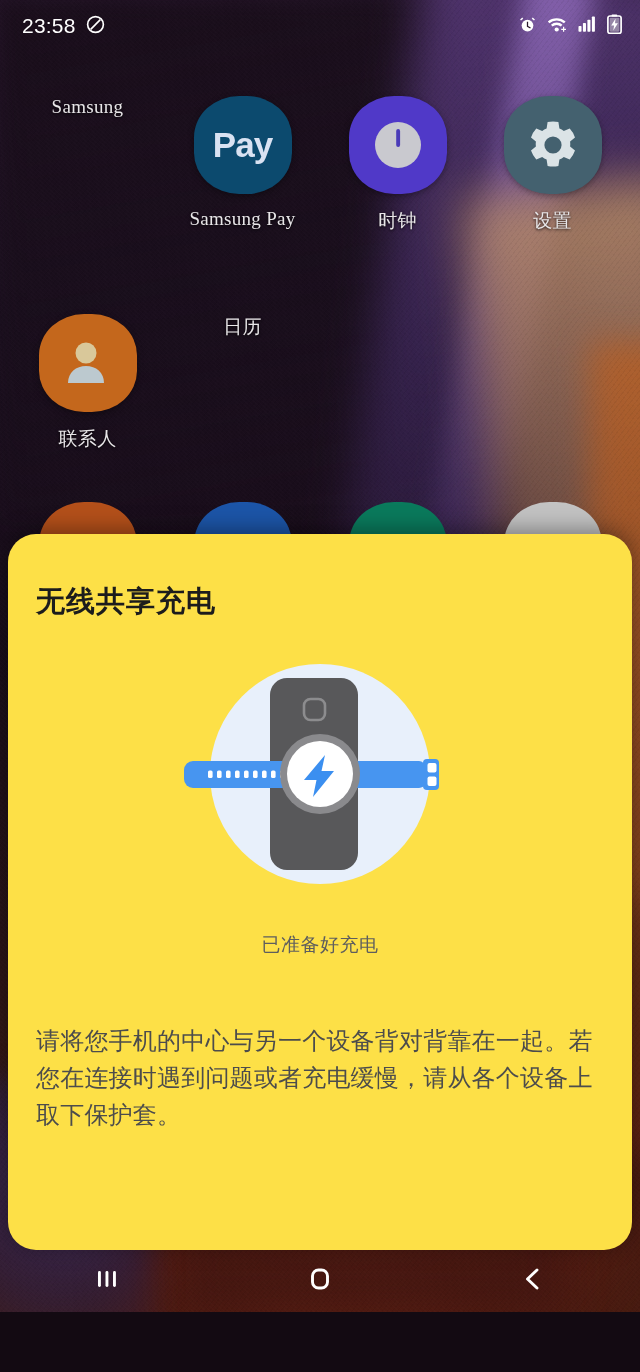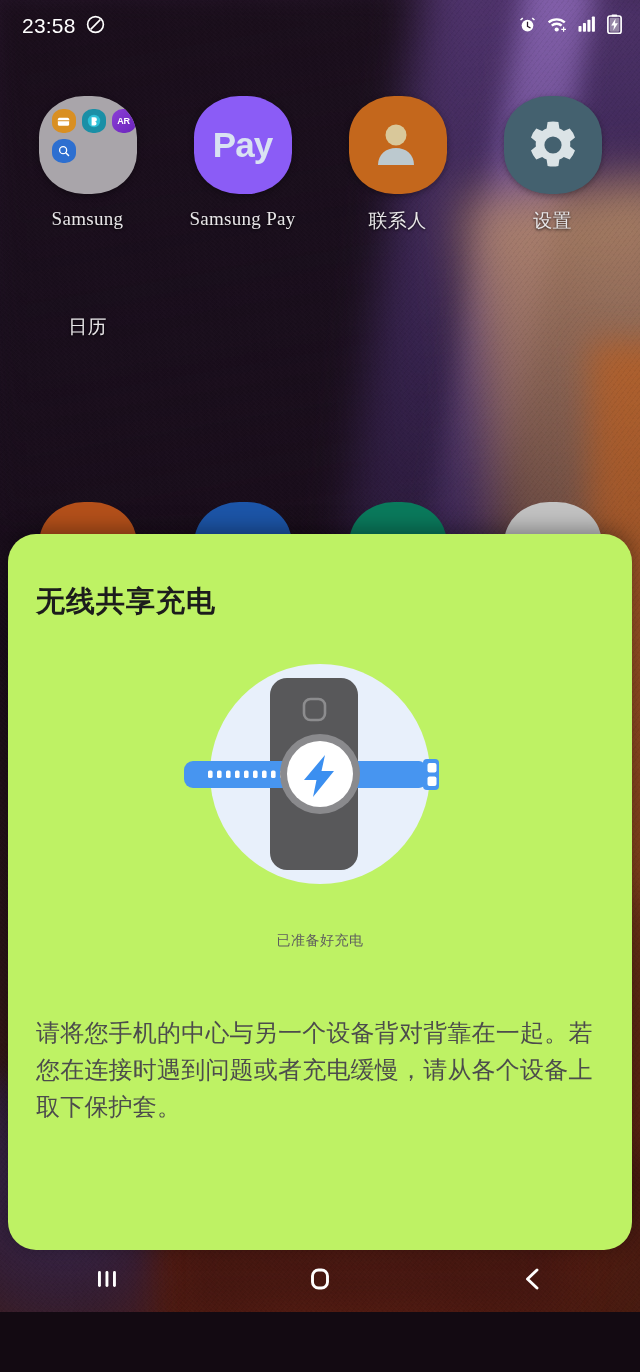--- a/index.html
+++ b/index.html
@@ -111,21 +111,21 @@
   .folder-inner {
     position:absolute; top:13px; left:13px;
     display:grid; grid-template-columns:repeat(3,24px); gap:6px;
   }
   .mini { width:24px; height:24px; border-radius:45%/42%;
           display:flex; align-items:center; justify-content:center; }
 
   
   .tips-bg { background:#cf8019; }
   
-  .pay-bg { background:#8b5cf6; }
+  .pay-bg { background:#0c4a6e; }
   .pay-text { color:#d9e2f2; font-size:35px; font-weight:bold; letter-spacing:-1px; }
   
   .clock-bg { background:#5039c8; }
   
   .contacts-bg { background:#c4671c; }
   
   .settings-bg { background:#44616f; }
   
   .cal-bg { background:#07765c; }
   
@@ -135,39 +135,39 @@
   #home-row3 {
     position:absolute; top:502px; left:0; right:0; z-index:2;
     display:grid; grid-template-columns:repeat(4,1fr); padding:0 10px;
     justify-items:center;
   }
   .peek { width:98px; height:98px; border-radius:46%/42%; }
 
   
   #dialog {
     position:absolute; left:8px; right:8px; top:534px; bottom:62px;
-    background:#bef264;
+    background:#fde047;
     border-radius:28px;
     z-index:10;
     box-shadow:0 -4px 22px rgba(0,0,0,.38);
     display:flex; flex-direction:column;
     padding:0 28px;
     overflow:hidden;
   }
   #dialog-title {
     margin-top:48px;
     font-size:29px; font-weight:bold; color:#1c1c1c; letter-spacing:1px;
   }
   #illustration-wrap {
     margin-top:34px;
     display:flex; justify-content:center;
   }
   #status-line {
     margin-top:26px; text-align:center;
-    font-size:14px; color:#5e5e5e; letter-spacing:.5px;
+    font-size:19px; color:#5e5e5e; letter-spacing:.5px;
   }
   #body-text {
     margin-top:64px;
     font-size:24px; line-height:37px; color:#4c4c4c; letter-spacing:.2px;
   }
   #cancel-row {
     margin-top:auto; margin-bottom:46px;
     display:flex; justify-content:center;
   }
   #cancel-button {
@@ -252,77 +252,61 @@
   <div id="home-row3">
     <div class="peek" style="background:#b4501a"></div>
     <div class="peek" style="background:#1c55a8"></div>
     <div class="peek" style="background:#0a7a5c"></div>
     <div class="peek" style="background:#c3c3c3"></div>
   </div>
 
   <div id="home-grid">
 
     <div class="app-cell">
-      <div class="app-icon squircle folder-bg">
-        <div class="folder-inner">
-          <div class="mini" style="background:#d98f22">
-            <svg width="15" height="15" viewBox="0 0 16 16">
-              <rect x="2" y="4" width="12" height="8.4" rx="1.6" fill="#ffffff"></rect>
-              <path d="M2 6.6h12v1.1H2z" fill="#d98f22"></path>
-            </svg>
-          </div>
-          <div class="mini" style="background:#1a8fa6">
-            <svg width="16" height="16" viewBox="0 0 16 16">
-              <circle cx="8" cy="8" r="6.2" fill="#2dbfd6"></circle>
-              <path d="M5.6 4.2h3.1a2.2 2.2 0 0 1 0 4.4H5.6zm0 4.4h3.4a2 2 0 0 1 0 3.9H5.6z" fill="#ffffff"></path>
-            </svg>
-          </div>
-          <div class="mini" style="background:linear-gradient(135deg,#8b3fd6,#6a23bb)">
-            <span style="color:#fff;font-size:9px;font-weight:bold;letter-spacing:-0.3px">AR</span>
-          </div>
-          <div class="mini" style="background:#2d6fd0">
-            <svg width="14" height="14" viewBox="0 0 16 16">
-              <circle cx="7" cy="7" r="4" fill="none" stroke="#ffffff" stroke-width="1.5"></circle>
-              <line x1="10" y1="10" x2="13.2" y2="13.2" stroke="#ffffff" stroke-width="1.7" stroke-linecap="round"></line>
-            </svg>
-          </div>
-        </div>
-      </div>
       <span class="app-label">Samsung</span>
     </div>
 
 
     <div class="app-cell">
       <div class="app-icon squircle pay-bg">
         <span class="pay-text">Pay</span>
       </div>
       <span class="app-label">Samsung Pay</span>
     </div>
 
-
-    <div class="app-cell">
-      <div class="app-icon squircle contacts-bg">
-        <svg width="56" height="58" viewBox="0 0 56 58">
-          <circle cx="26" cy="19" r="10.5" fill="#d9c89a"></circle>
-          <path d="M8 49c0-10.5 8-17 18-17s18 6.5 18 17z" fill="#bcc9cf"></path>
+    <div class="app-cell">
+      <div class="app-icon squircle clock-bg">
+        <svg width="58" height="58" viewBox="0 0 58 58">
+          <circle cx="29" cy="29" r="23" fill="#c9c9cf"></circle>
+          <rect x="27.2" y="13" width="3.9" height="18" rx="1.9" fill="#4a3bb8"></rect>
         </svg>
       </div>
-      <span class="app-label">联系人</span>
+      <span class="app-label">时钟</span>
     </div>
 
     <div class="app-cell">
       <div class="app-icon squircle settings-bg">
         <svg width="60" height="60" viewBox="0 0 60 60">
           <g fill="#dbe3e6">
             <path d="M30 6.5c1.9 0 3.7.2 5.4.6l1 6.3a17.8 17.8 0 0 1 4.4 2.5l5.9-2.4a24 24 0 0 1 5.3 8.9l-4.9 4a17.8 17.8 0 0 1 0 5.2l4.9 4a24 24 0 0 1-5.3 8.9l-5.9-2.4a17.8 17.8 0 0 1-4.4 2.5l-1 6.3a24 24 0 0 1-10.8 0l-1-6.3a17.8 17.8 0 0 1-4.4-2.5l-5.9 2.4a24 24 0 0 1-5.3-8.9l4.9-4a17.8 17.8 0 0 1 0-5.2l-4.9-4a24 24 0 0 1 5.3-8.9l5.9 2.4a17.8 17.8 0 0 1 4.4-2.5l1-6.3A30 30 0 0 1 30 6.5z"></path>
           </g>
           <circle cx="30" cy="30" r="8.6" fill="#44616f"></circle>
         </svg>
       </div>
       <span class="app-label">设置</span>
+    </div>
+
+    <div class="app-cell">
+      <div class="app-icon squircle contacts-bg">
+        <svg width="56" height="58" viewBox="0 0 56 58">
+          <circle cx="26" cy="19" r="10.5" fill="#d9c89a"></circle>
+          <path d="M8 49c0-10.5 8-17 18-17s18 6.5 18 17z" fill="#bcc9cf"></path>
+        </svg>
+      </div>
+      <span class="app-label">联系人</span>
     </div>
 
     <div class="app-cell">
       <span class="app-label">日历</span>
     </div>
 
 
   </div>
 
   <div id="dialog">

